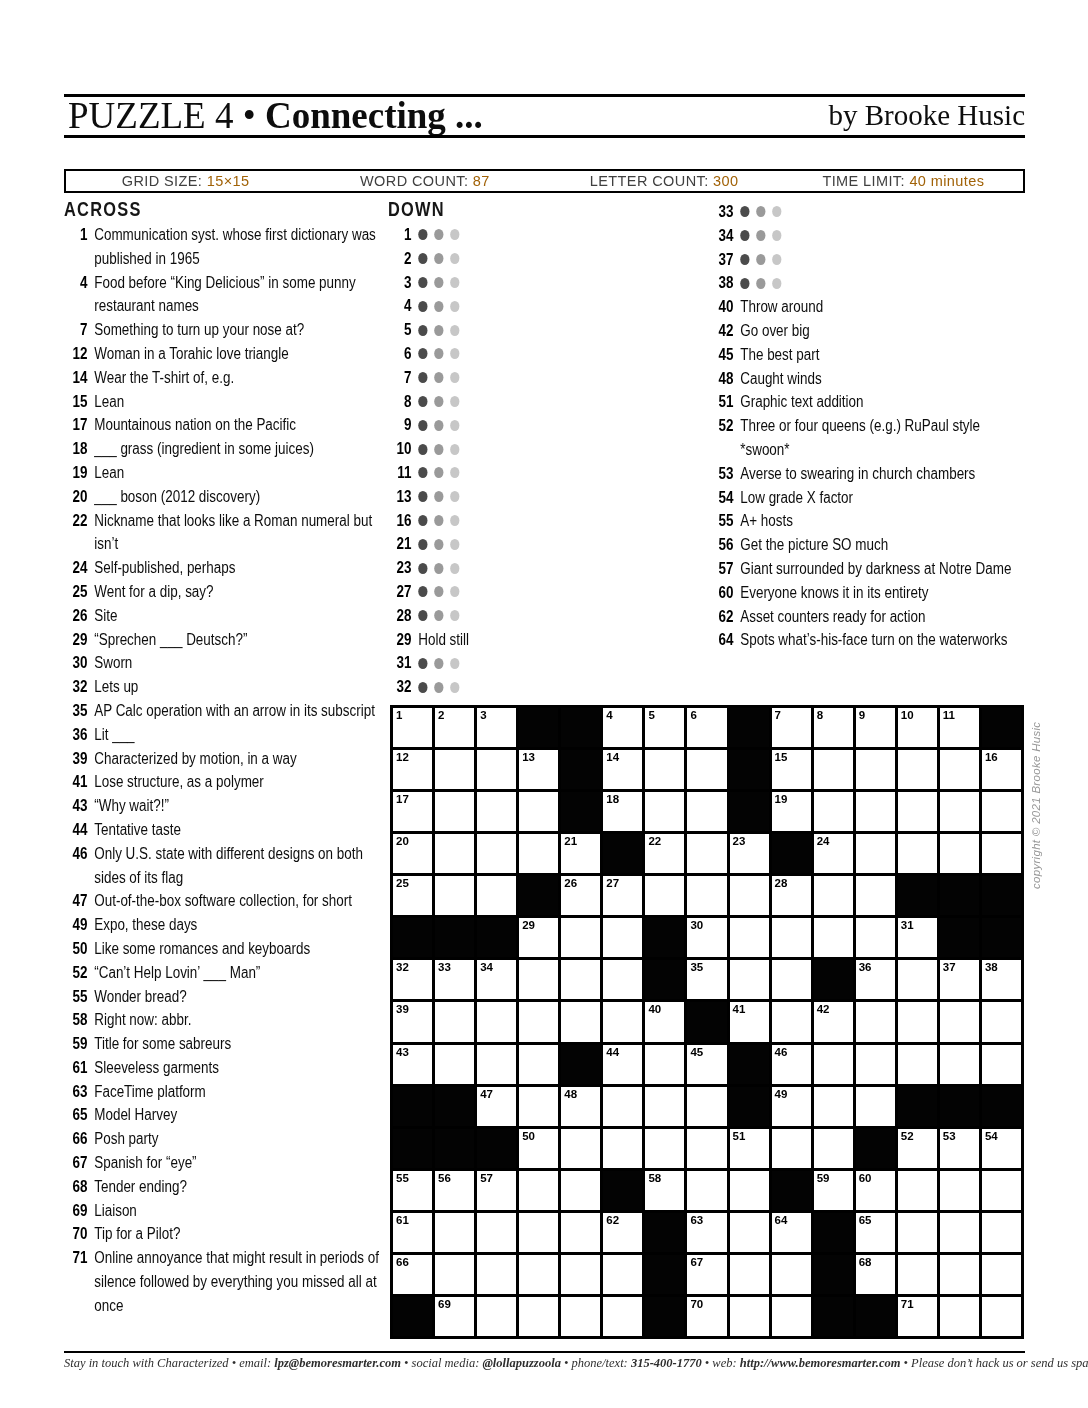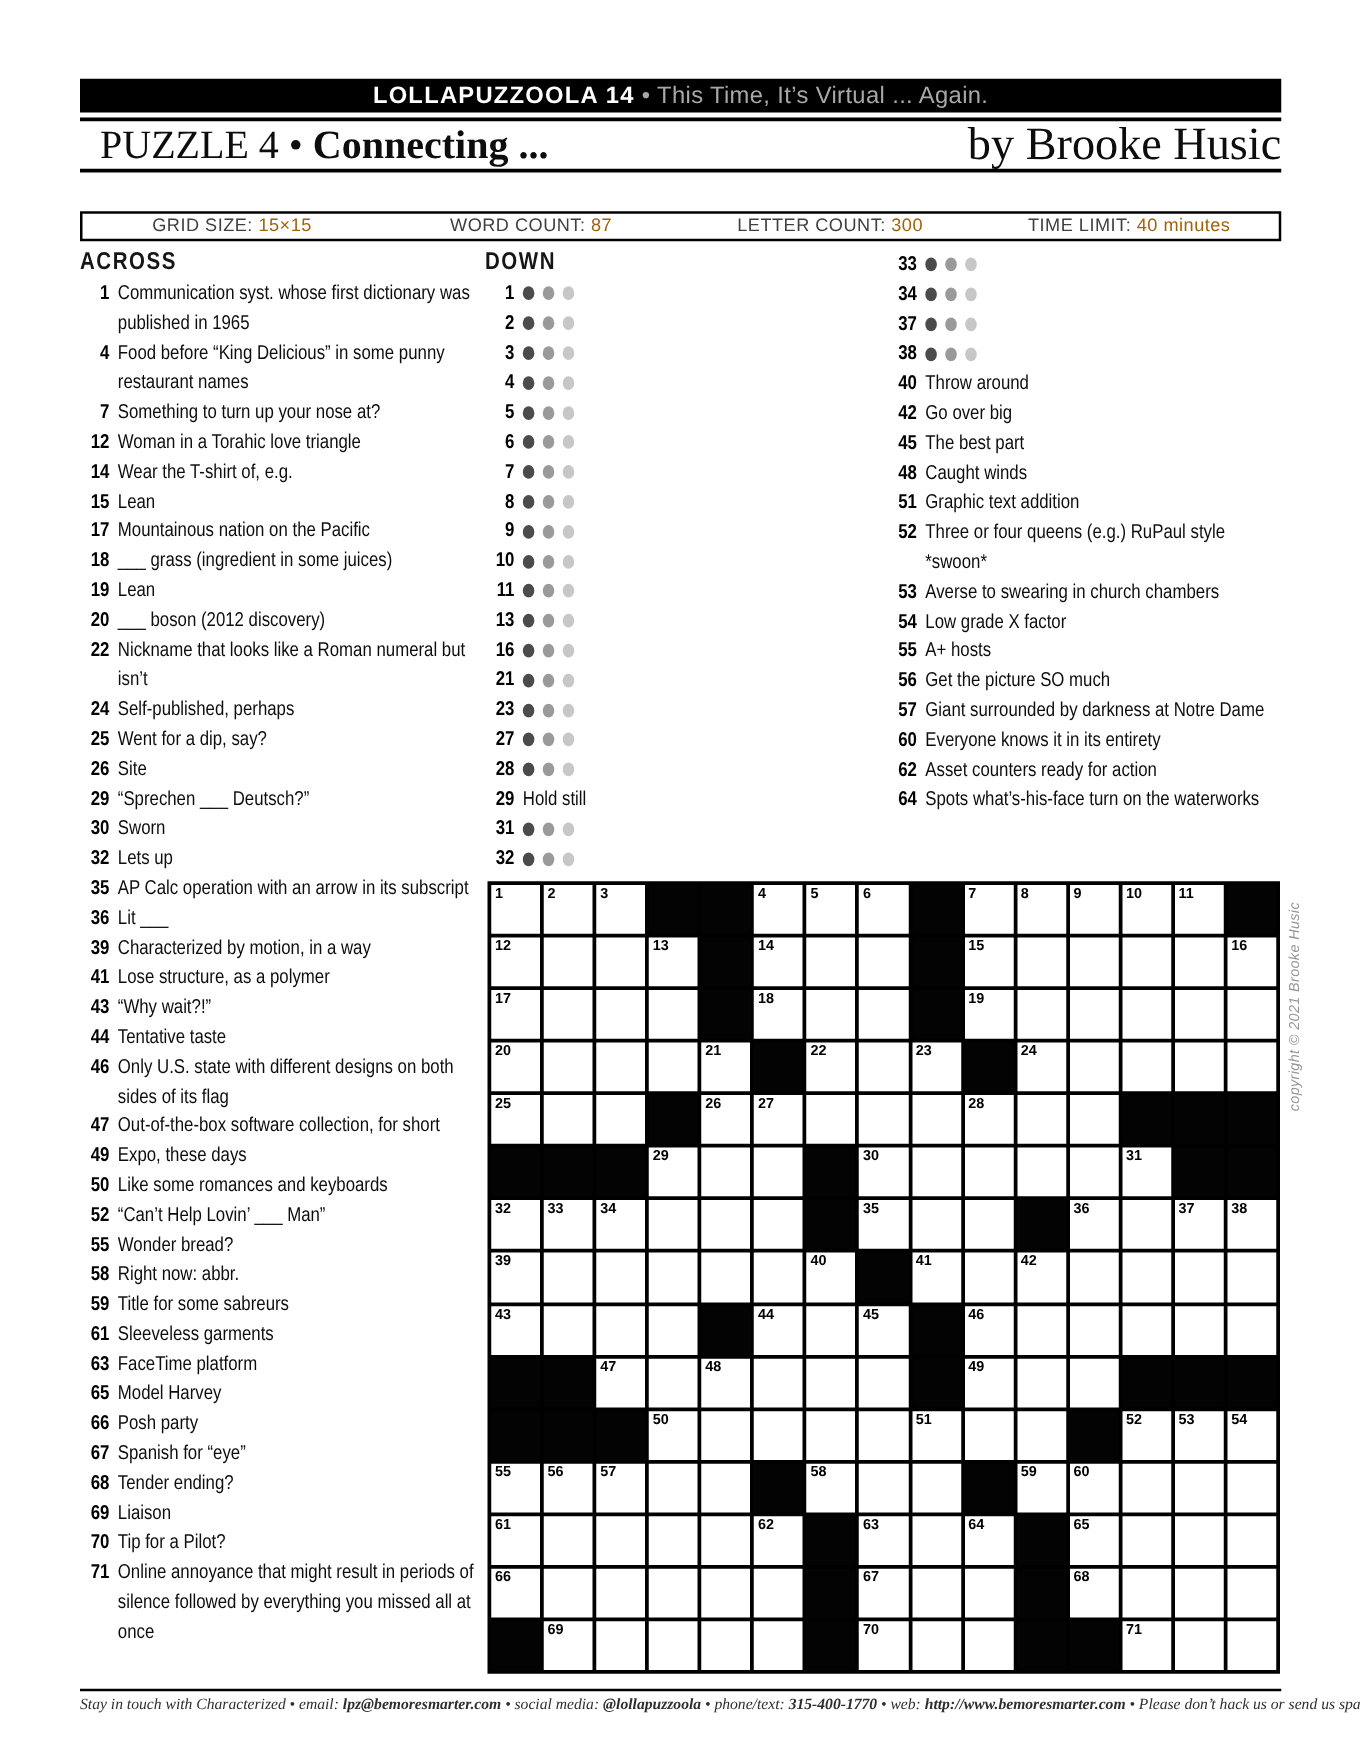--- a/index.html
+++ b/index.html
@@ -9,23 +9,23 @@
   .banner{position:absolute;left:64px;top:63px;width:961px;height:27px;background:#000;
           color:#fff;text-align:center;line-height:27px;font-size:19px;}
   .banner .bt{font-weight:bold;letter-spacing:1px;}
   .banner .bs,.banner .bg{color:#a8a8a8;font-weight:normal;letter-spacing:.3px;}
   .rule{position:absolute;left:64px;width:961px;background:#000;}
   .rule-banner{top:94px;height:3px;}
   .rule-title{top:135px;height:3px;}
   
   .title-row{position:absolute;left:64px;top:96px;width:961px;height:37px;
              font-family:"Liberation Serif",serif;}
-  .puzzle-title{position:absolute;left:16px;bottom:1px;font-size:32px;line-height:33px;}
+  .puzzle-title{position:absolute;left:4px;bottom:1px;font-size:37px;line-height:33px;}
   .puzzle-title .pt-name{font-weight:bold;}
-  .byline{position:absolute;right:0;bottom:1px;font-size:37px;line-height:33px;}
+  .byline{position:absolute;right:0;bottom:1px;font-size:29px;line-height:33px;}
   
   .tag-row{position:absolute;left:64px;top:139px;width:961px;height:27px;
            font-family:"Liberation Serif",serif;font-size:21px;}
   .hint{position:absolute;left:0;bottom:3px;font-style:italic;}
   .note{position:absolute;right:0;bottom:3px;}
   
   .meta-bar{position:absolute;left:64px;top:169px;width:961px;height:24px;border:2px solid #000;
             box-sizing:border-box;display:flex;align-items:center;}
   .meta-item{flex:1;text-align:center;font-size:14.5px;letter-spacing:.4px;color:#3f3f3f;}
   .meta-value{color:#a16207;}
@@ -57,23 +57,20 @@
   .footer{position:absolute;left:64px;top:1351px;width:961px;border-top:2px solid #000;
           padding-top:3px;text-align:center;font-family:"Liberation Serif",serif;
           font-style:italic;font-size:12.5px;color:#2e2e2e;white-space:nowrap;}
   .footer .fb{font-weight:bold;}
 </style>
 </head>
 <body>
 
 <div class="page">
 
-  <div class="banner">
-    <span class="bt">LOLLAPUZZOOLA 14</span><span class="bs"> • </span><span class="bg">This Time, It’s Virtual ... Again.</span>
-  </div>
   <div class="rule rule-banner"></div>
 
   <div class="title-row">
     <div class="puzzle-title">
       <span class="pt-label">PUZZLE 4</span><span class="pt-sep"> • </span><span class="pt-name">Connecting ...</span>
     </div>
     <div class="byline">by Brooke Husic</div>
   </div>
   <div class="rule rule-title"></div>
 

